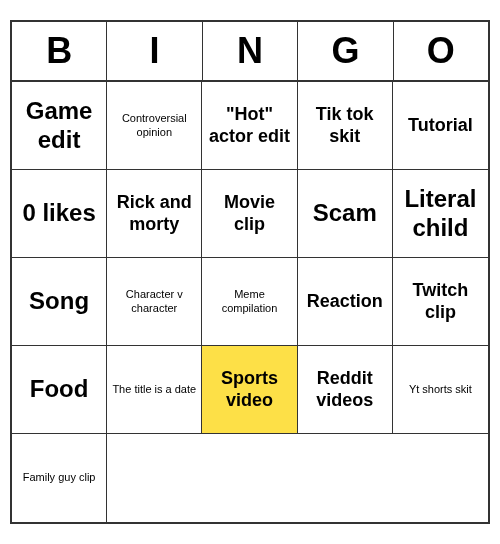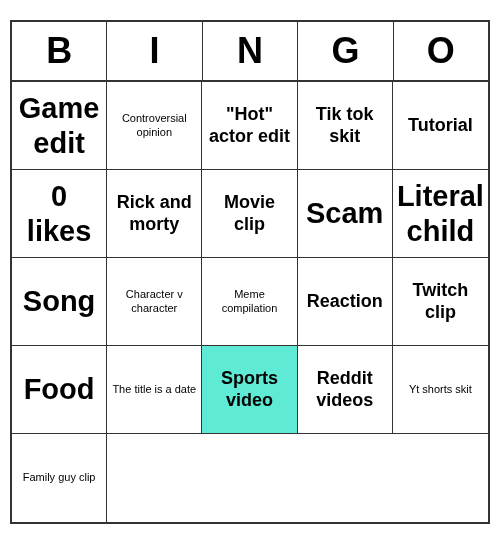--- a/index.html
+++ b/index.html
@@ -51,37 +51,37 @@
       border-right: none;
     }
     .bingo-cell:nth-child(n+21) {
       border-bottom: none;
     }
     .cell-text {
       font-size: 14px;
       line-height: 1.2;
     }
     .cell-text.large {
-      font-size: 29px;
+      font-size: 24px;
       font-weight: bold;
     }
     .cell-text.medium {
       font-size: 18px;
       font-weight: bold;
     }
     .cell-text.small {
       font-size: 11px;
       text-align: center;
     }
     .cell-text.free {
       font-size: 26px;
       font-weight: bold;
     }
     .cell-bg-pink {
-      background-color: #5eead4;
+      background-color: #fde047;
     }
   </style>
 </head>
 <body>
 
 <div class="bingo-card">
   <div class="bingo-header">
   <div class="bingo-header-cell">B</div>
       <div class="bingo-header-cell">I</div>
       <div class="bingo-header-cell">N</div>

